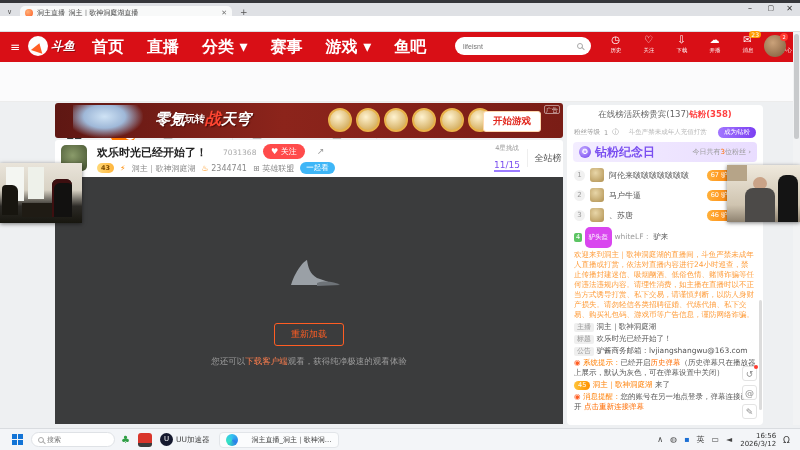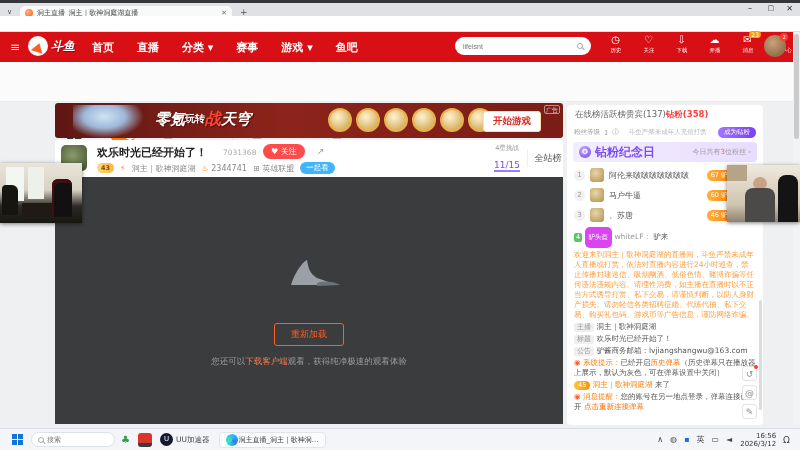--- a/index.html
+++ b/index.html
@@ -23,21 +23,21 @@
 .url{font-size:7px;color:#444;white-space:nowrap;overflow:hidden}
 .urlicons{font-size:8px;color:#555}
 
 .navbar{left:0;top:32px;width:800px;height:30px;background:#d90f16}
 .hamburger{left:10px;top:40px;color:#fff;font-size:12px}
 .logo{left:28px;top:36px;display:flex;align-items:center;gap:3px}
 .logo-circ{width:20px;height:20px;border-radius:50%;background:#fdfdfd;position:relative;overflow:hidden}
 .logo-fin{position:absolute;left:4px;top:7px;width:0;height:0;border-left:6px solid transparent;border-right:6px solid transparent;border-bottom:9px solid #ff5d23;transform:rotate(18deg)}
 .logo-text{color:#fff;font-weight:bold;font-size:12px;font-style:italic;text-shadow:1px 1px 0 #8f0a0e}
 #nav-links{left:92px;top:32px;height:30px;display:flex;align-items:center;gap:23px}
-.nav-link{color:#fff;font-size:11px;font-weight:bold;white-space:nowrap}
+.nav-link{color:#fff;font-size:16px;font-weight:bold;white-space:nowrap}
 .nav-search{left:455px;top:37px;width:136px;height:18px;background:#fff;border-radius:9px;display:flex;align-items:center;padding:0 8px}
 .nav-search input{border:0;outline:0;flex:1;font-size:7px;color:#333;background:transparent}
 .mag{width:6px;height:6px;border:1px solid #aaa;border-radius:50%;position:relative}
 .mag::after{content:"";position:absolute;width:4px;height:1px;background:#aaa;right:-3px;bottom:-1px;transform:rotate(45deg)}
 #nav-right{left:602px;top:34px;display:flex;gap:6px}
 .nav-ritem{width:27px;display:flex;flex-direction:column;align-items:center;color:#fff;position:relative}
 .nav-ritem .ic{font-size:10px;line-height:12px}
 .nav-ritem .lb{font-size:6px;white-space:nowrap;transform:scale(.9)}
 .ribadge{position:absolute;top:-3px;right:0;background:#ff9d00;color:#fff;font-size:6px;border-radius:5px;padding:0 2px;line-height:7px}
 .nav-avatar{left:764px;top:35px;width:22px;height:22px;border-radius:50%;background:radial-gradient(circle at 40% 35%,#caa27a,#7d5a3a)}
@@ -90,21 +90,21 @@
 .sstat .c{font-size:9px;color:#555}
 .sdiv{width:1px;height:18px;background:#eee}
 .pencil{color:#f5b11c;font-size:8px}
 
 .player{left:55px;top:177px;width:508px;height:247px;background:#3b3c3d;display:flex;flex-direction:column;align-items:center;padding-top:82px}
 .reload{margin-top:34px;border:1px solid #ff5d23;color:#ff5d23;background:transparent;font-size:9px;border-radius:3px;padding:4px 16px}
 .ptip{margin-top:10px;font-size:8.5px;color:#9b9b9b}
 .ptip .lnk{color:#ff7e4d}
 
 .sidebar{left:567px;top:105px;width:196px;height:320px;background:#fff;border-radius:4px;overflow:hidden}
-#sb-tabs{display:flex;align-items:center;height:20px;padding:8px 8px;justify-content:flex-start}
+#sb-tabs{display:flex;align-items:center;height:20px;padding:8px 8px;justify-content:center}
 .sbtab{font-size:8.5px;color:#666}
 .sbtab.active{color:#ff4040;font-weight:bold}
 .fanrow{display:flex;align-items:center;height:15px;padding:0 7px;gap:4px;font-size:6.5px;color:#999;white-space:nowrap}
 .becomebtn{margin-left:auto;background:linear-gradient(90deg,#a276ff,#7b3ff2);color:#fff;border-radius:8px;padding:1px 6px;font-size:6.5px}
 .sbcard{height:20px;margin:2px 6px;background:linear-gradient(90deg,#f3edff,#e9ddff);border-radius:4px;display:flex;align-items:center;padding:0 6px;gap:4px}
 .medal{width:12px;height:12px;border-radius:50%;background:radial-gradient(circle at 40% 35%,#c9b2ff,#6d3cf0);color:#fff;font-size:7px;text-align:center;line-height:12px}
 .sbcard .t{color:#7a4ff0;font-weight:bold;font-size:12px}
 .sbcard .r{margin-left:auto;font-size:7px;color:#999}
 .sbcard .n{color:#ff6a00}
 #rank-list{padding:1px 7px}
@@ -147,21 +147,21 @@
 .taskbar{left:0;top:428px;width:800px;height:22px;background:#f3f5f8;border-top:1px solid #d9dce0;display:flex;align-items:center}
 .start{margin-left:12px;width:11px;height:11px;display:grid;grid-template-columns:5px 5px;grid-template-rows:5px 5px;gap:1px}
 .start i{background:#1374d6}
 .tb-search{margin-left:8px;width:84px;height:15px;background:#fff;border:1px solid #dfe2e6;border-radius:8px;display:flex;align-items:center;padding:0 6px;gap:3px}
 .tb-search input{border:0;outline:0;width:55px;font-size:7px;background:transparent;color:#555}
 .plant{margin-left:6px;color:#2f9e44;font-size:10px}
 .redapp{margin-left:8px;width:14px;height:14px;border-radius:3px;background:linear-gradient(180deg,#d9352b 70%,#3b3b3b 70%)}
 .uu{margin-left:8px;display:flex;align-items:center;gap:3px}
 .uuicon{width:13px;height:13px;border-radius:50%;background:#15192e;color:#fff;font-size:7px;text-align:center;line-height:13px}
 .uulabel{font-size:7.5px;color:#444}
-.edgetask{margin-left:10px;display:flex;align-items:center;gap:0;background:#fbfcfd;border:1px solid #e2e5e9;border-radius:4px;padding:1px 6px;max-width:132px}
+.edgetask{margin-left:10px;display:flex;align-items:center;gap:13px;background:#fbfcfd;border:1px solid #e2e5e9;border-radius:4px;padding:1px 6px;max-width:132px}
 .edgeicon{width:12px;height:12px;border-radius:50%;background:conic-gradient(#35c1f1,#2b7de9,#35e5c0,#35c1f1)}
 .edgetitle{font-size:7px;color:#333;white-space:nowrap;overflow:hidden;text-overflow:ellipsis}
 #tray{margin-left:auto;display:flex;align-items:center;gap:7px;color:#444;font-size:8px}
 .tray-item:nth-child(3){color:#1b6fd4}
 .clock{text-align:right;font-size:7px;color:#333;line-height:8px;margin-left:8px}
 .bell{margin:0 10px 0 7px;color:#444;font-size:9px}
 </style>
 </head>
 <body>
 

